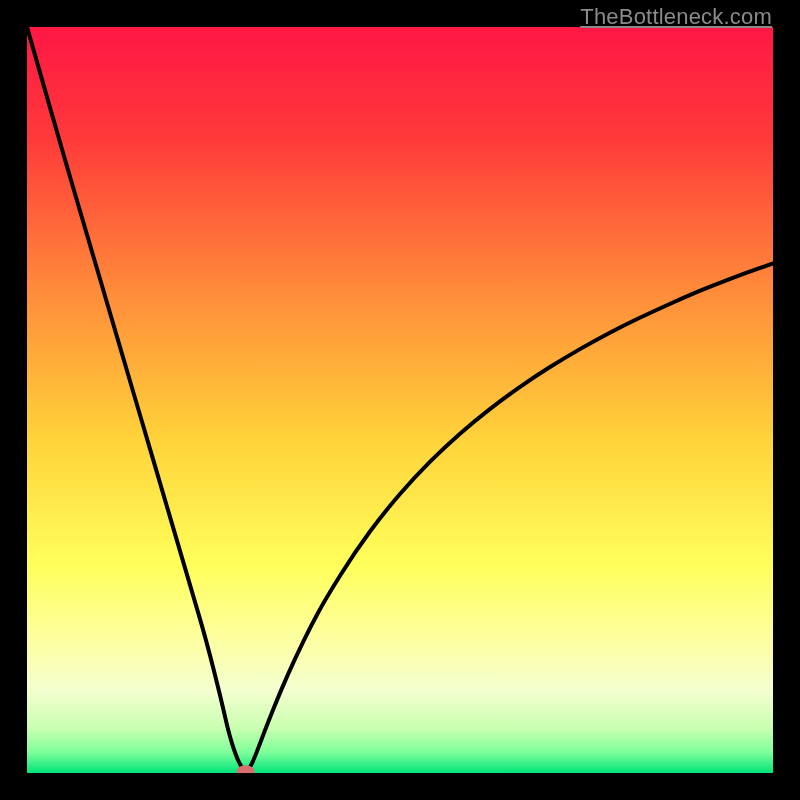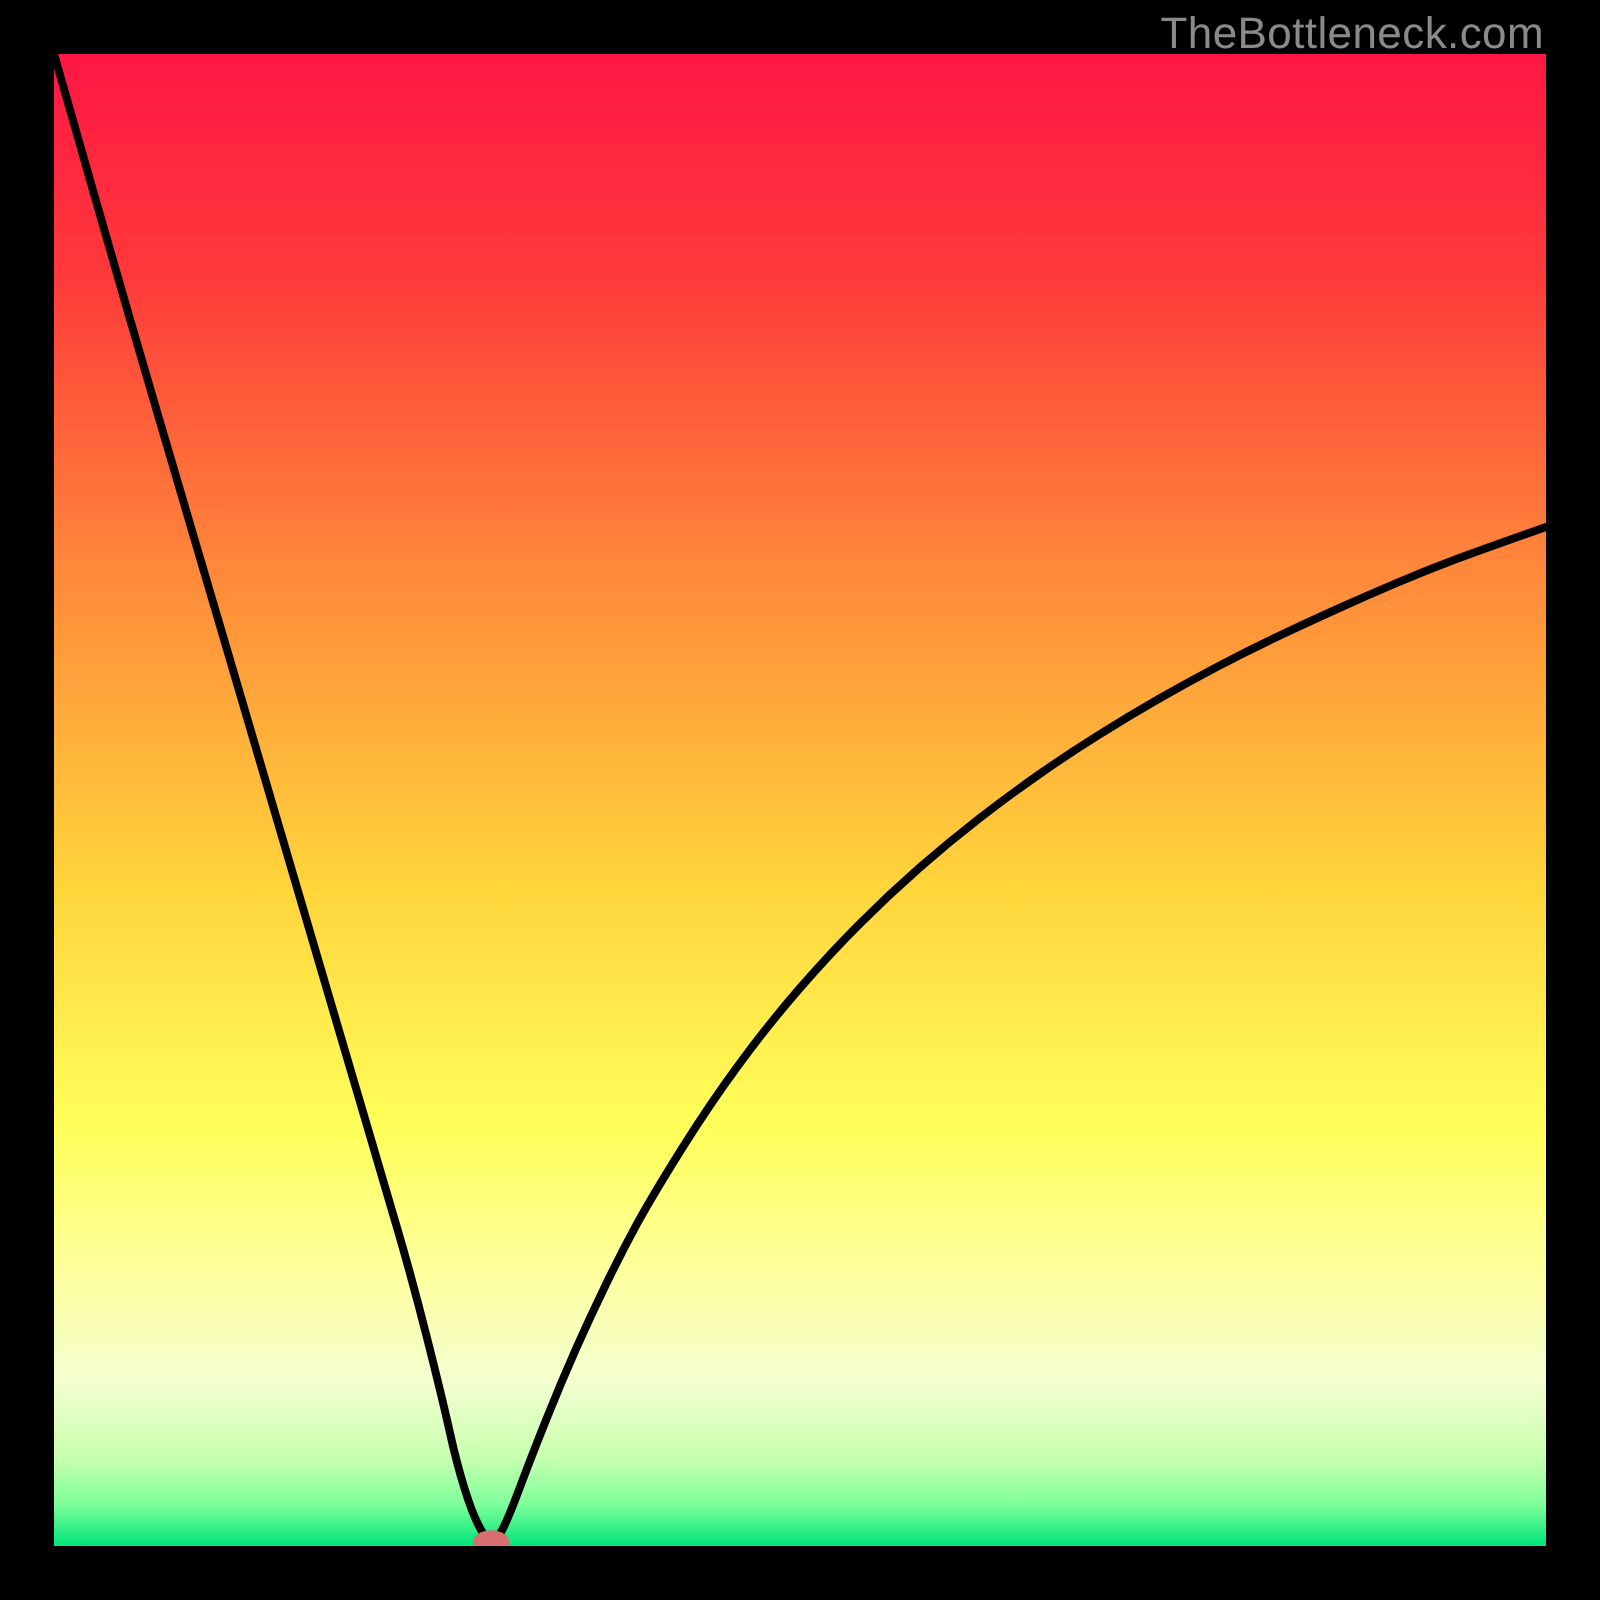--- a/index.html
+++ b/index.html
@@ -27,20 +27,21 @@
     overflow: hidden;
   }
   .watermark {
     position: absolute;
     top: 4px;
     right: 28px;
     font-family: Arial, Helvetica, sans-serif;
     font-size: 22px;
     color: #8a8a8a;
     letter-spacing: 0.2px;
+    text-decoration: underline;
   }
 </style>
 </head>
 <body>
 
 <div class="frame">
 
   <div class="plot">
     <svg width="746" height="746" viewBox="0 0 746 746" preserveAspectRatio="none">
       <defs>

